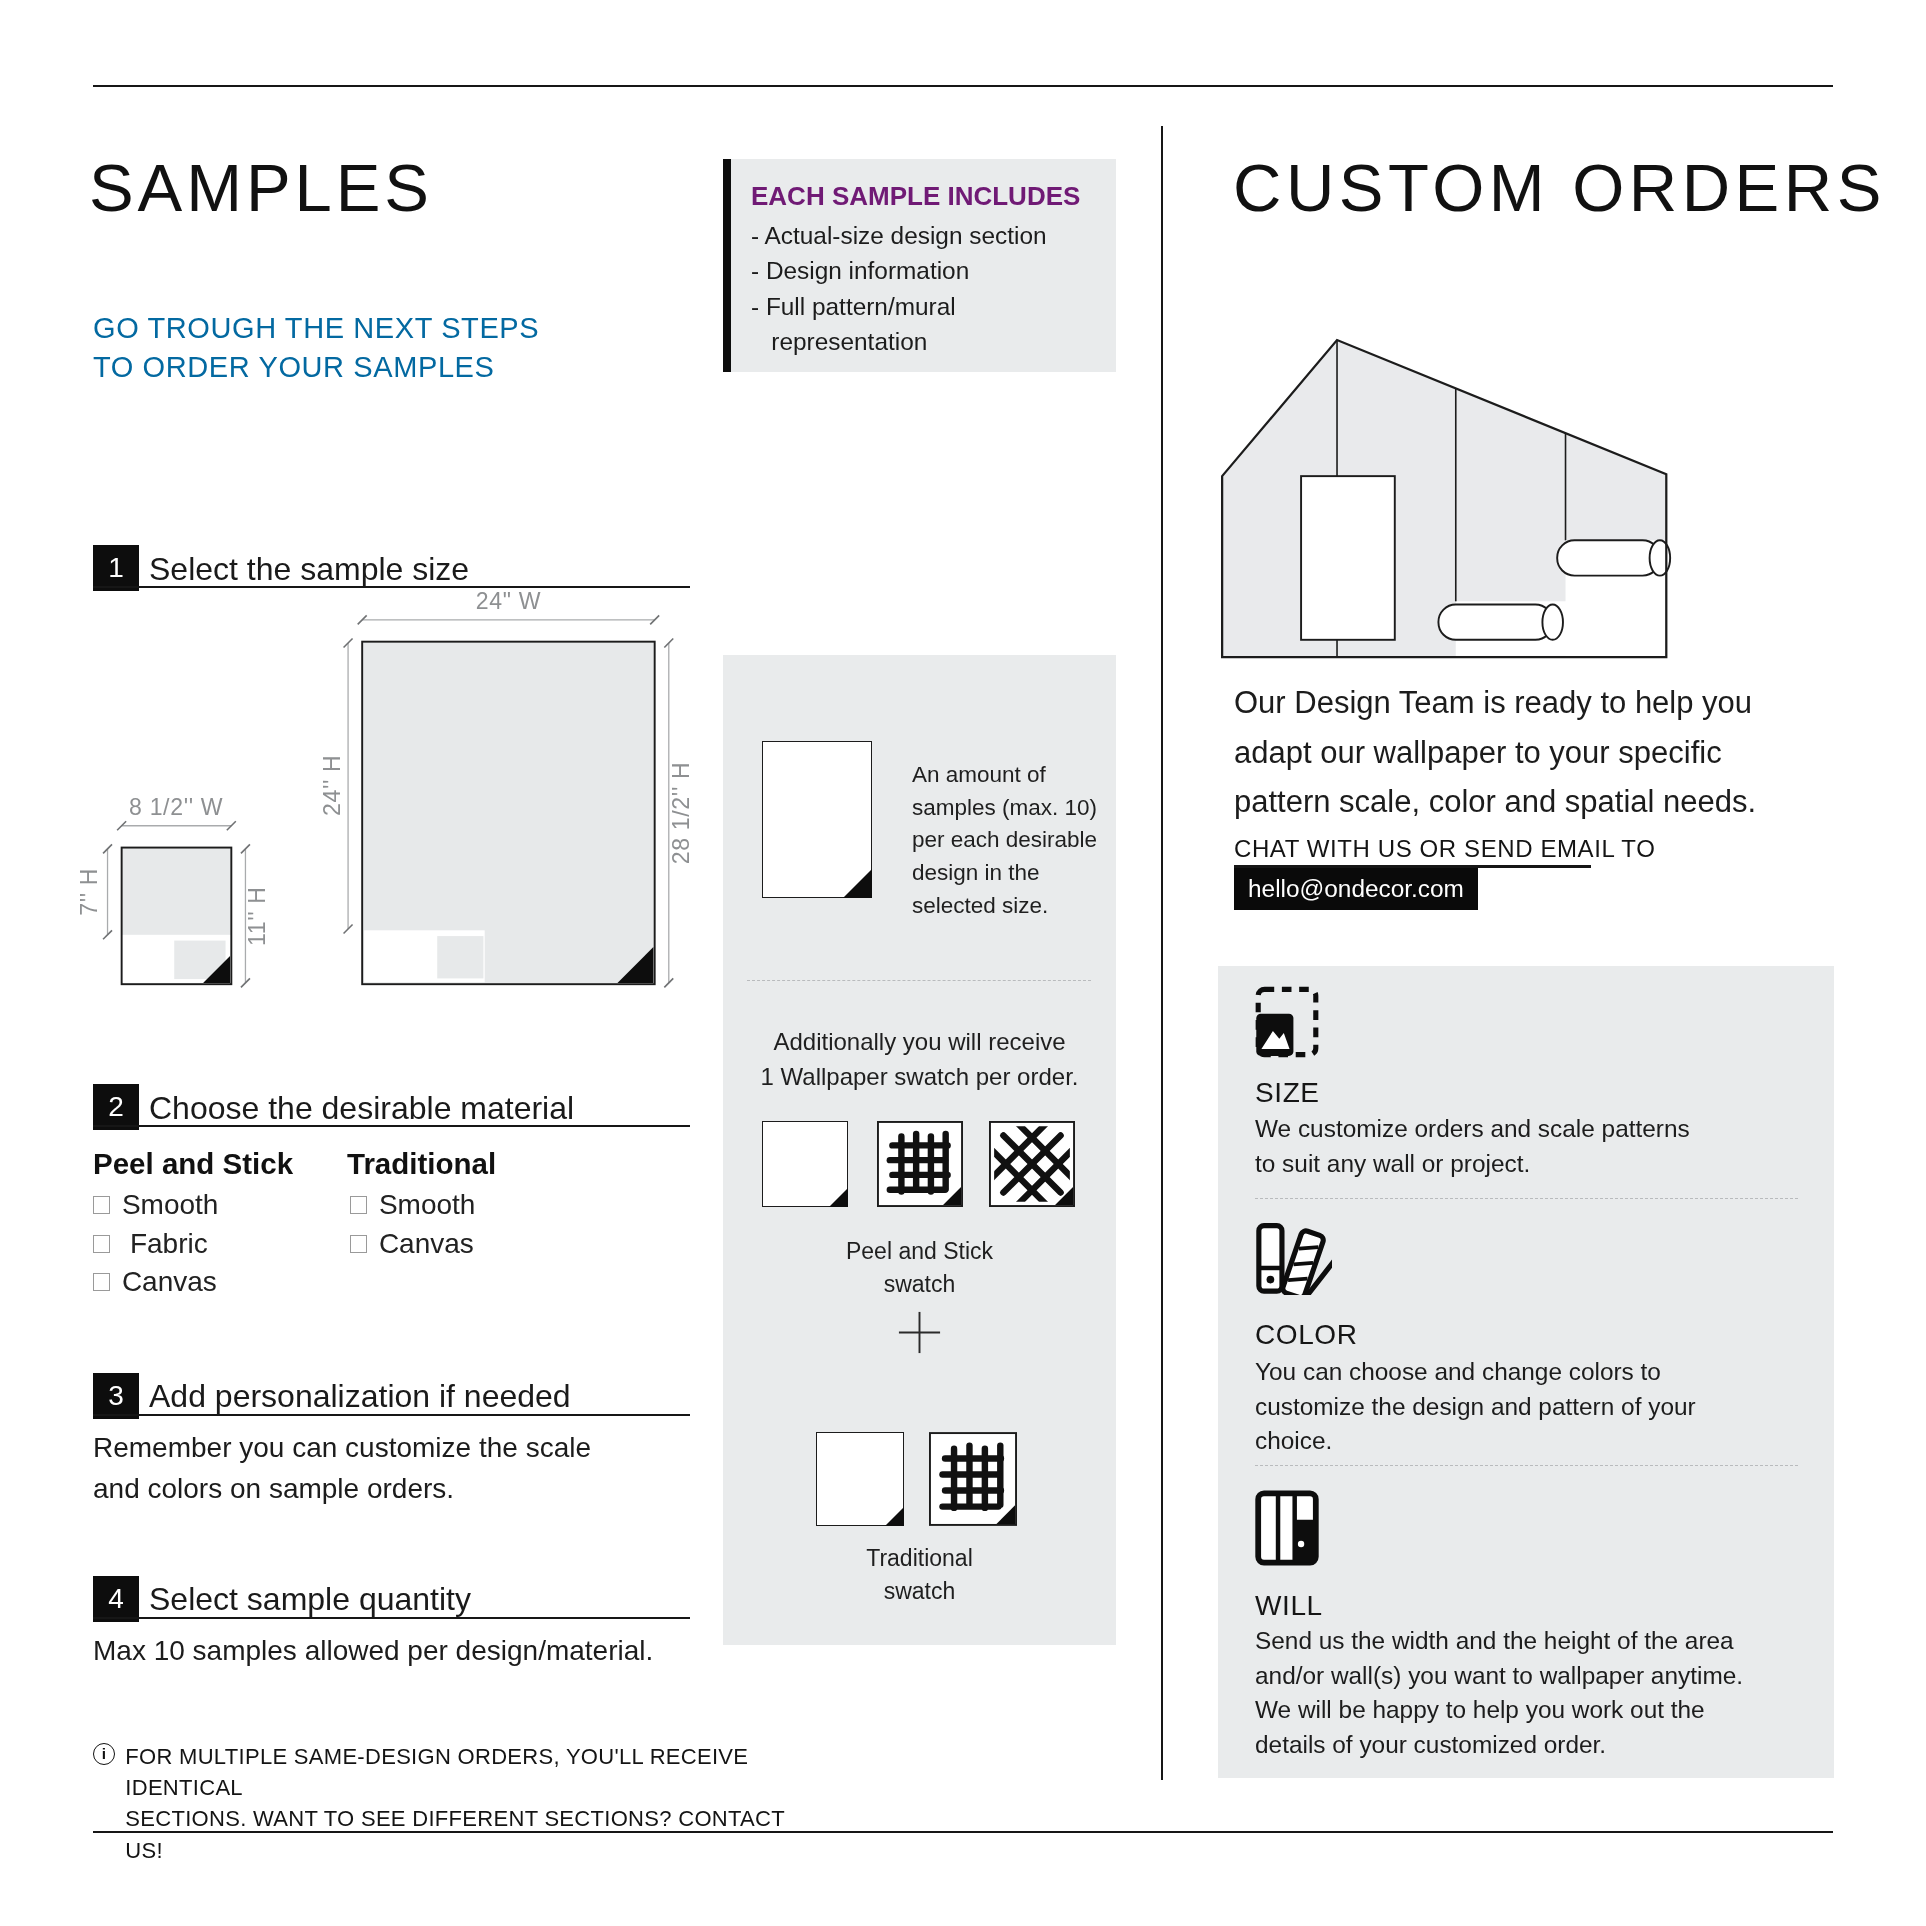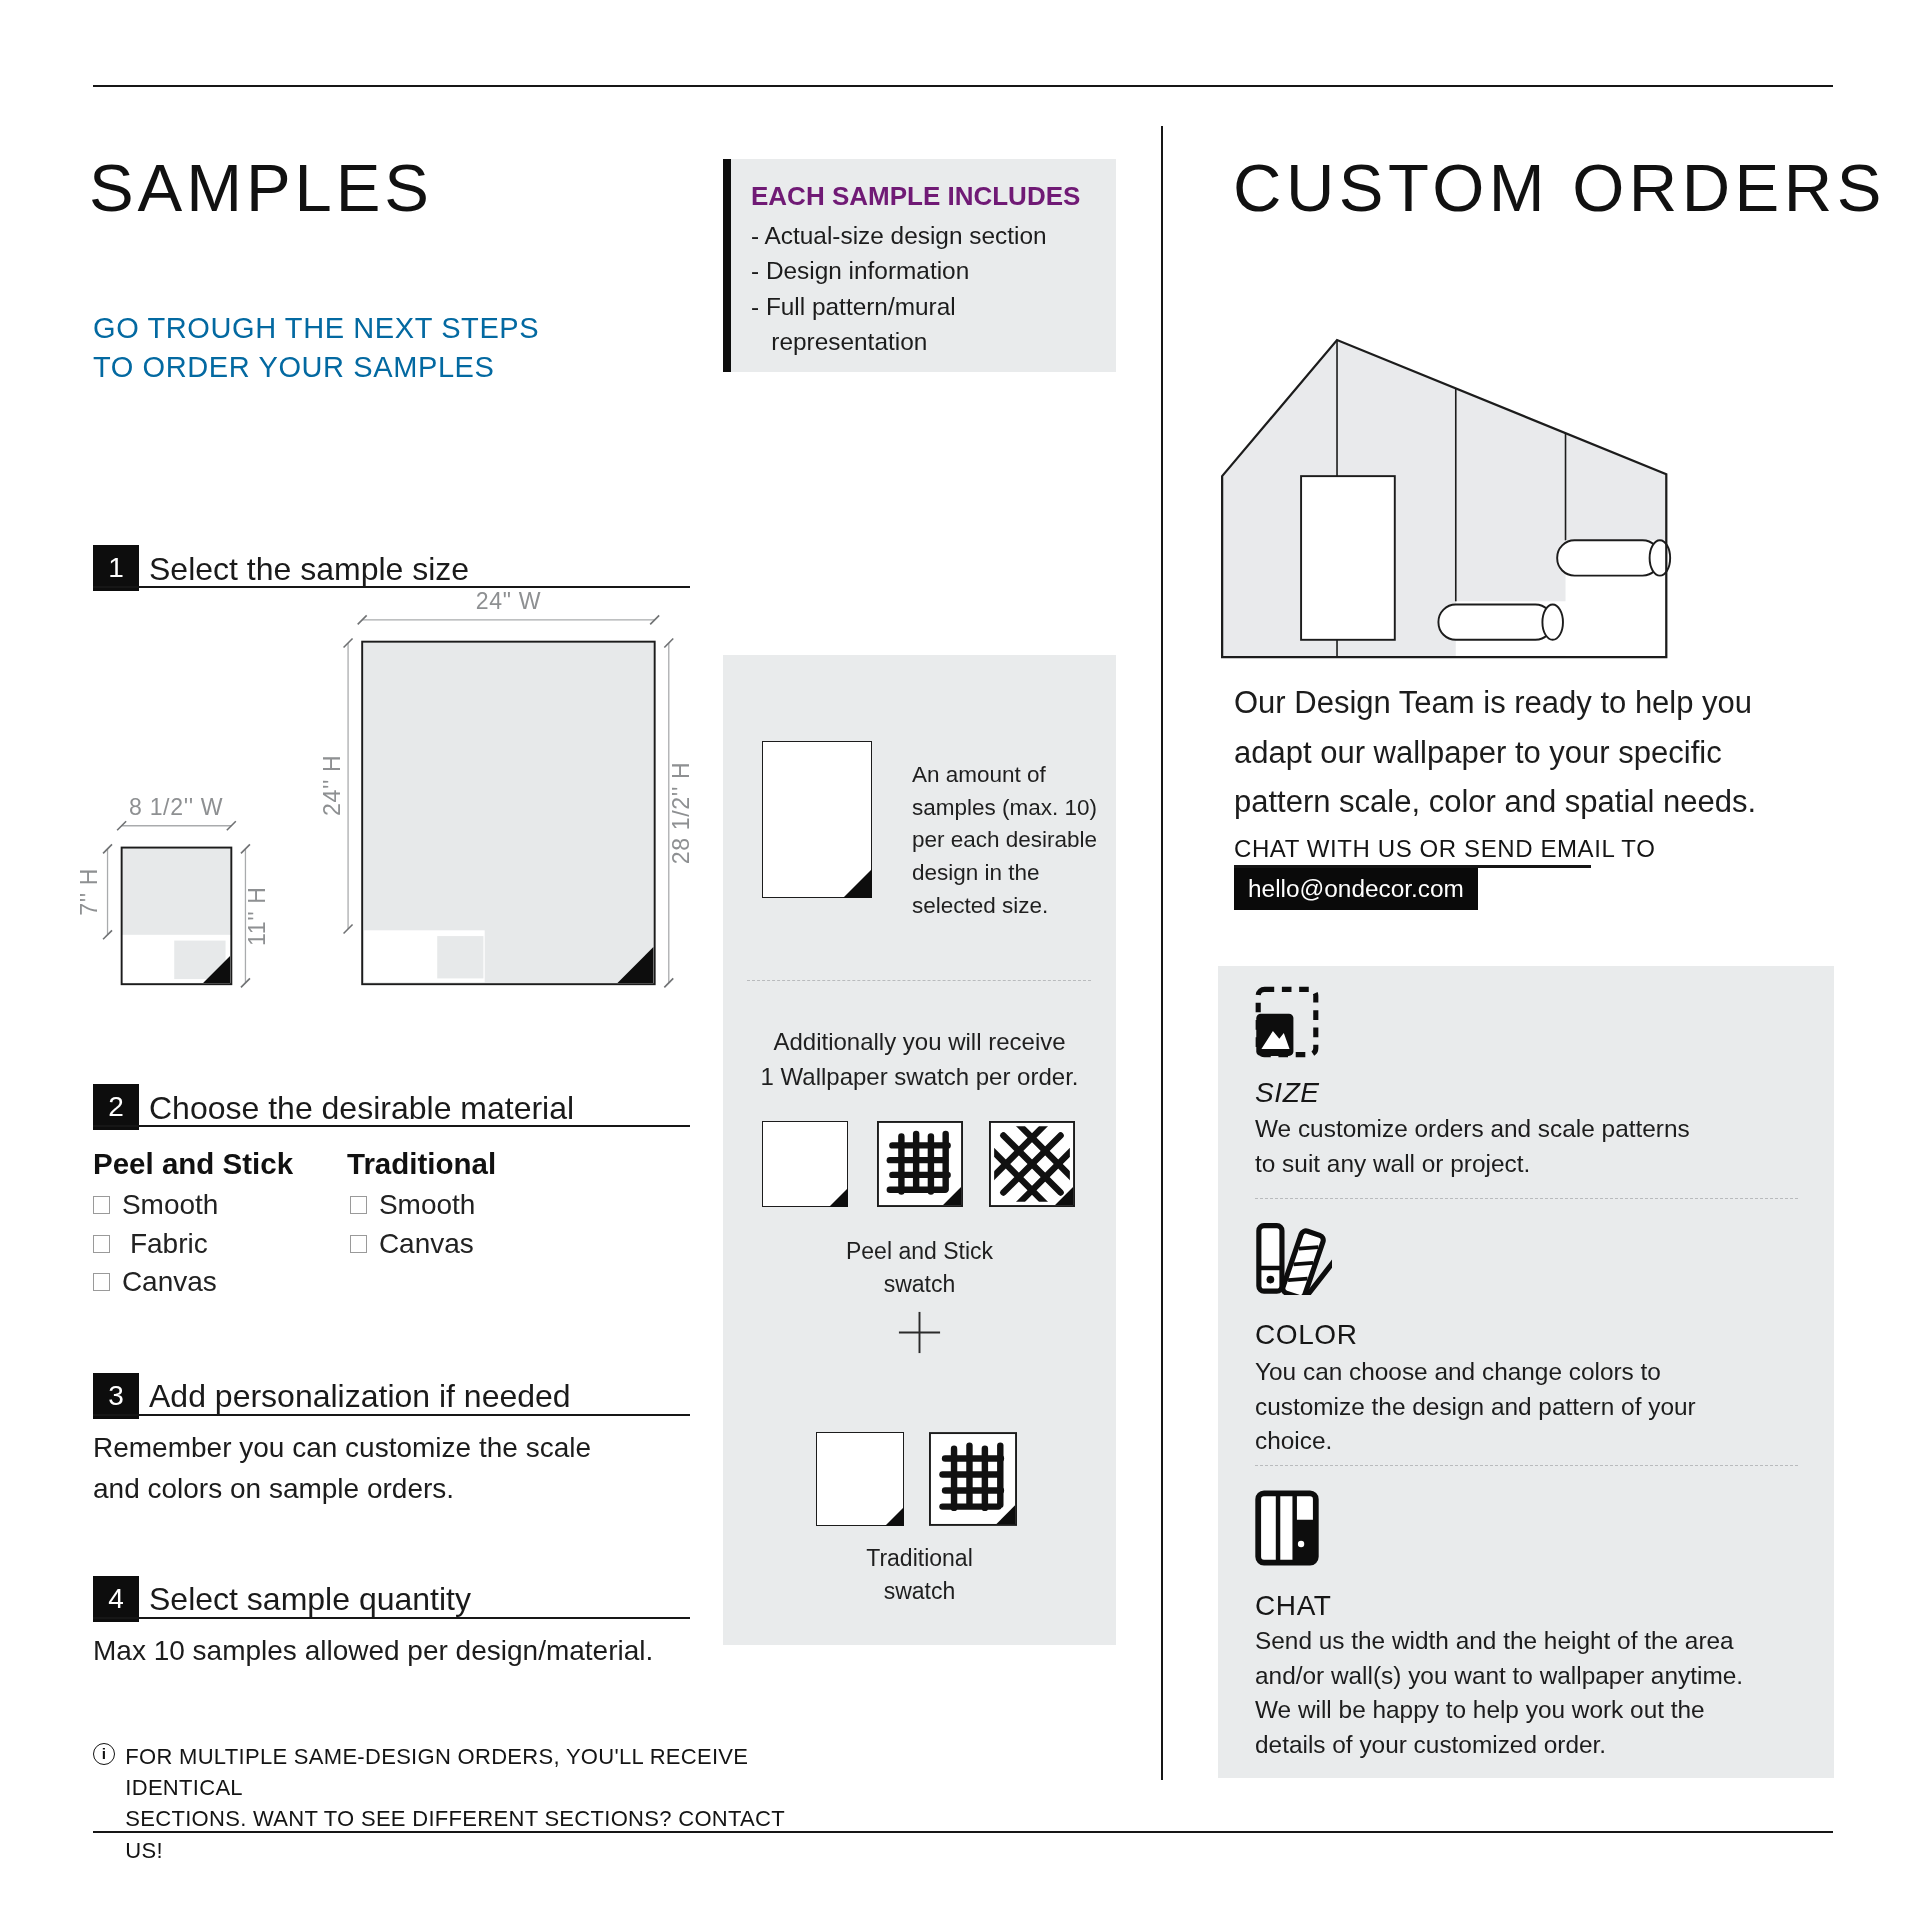--- a/index.html
+++ b/index.html
@@ -268,21 +268,21 @@
     <span class="email-badge">hello@ondecor.com</span>
   </div>
 
   <div class="abs panel" style="left:1218px; top:966px; width:616px; height:812px;"></div>
 
   <svg class="abs" style="left:1255px; top:986px;" width="64" height="72" viewBox="0 0 100 112">
     <rect x="5" y="5" width="90" height="102" rx="10" fill="none" stroke="#0d0d0d" stroke-width="8" stroke-dasharray="15 12"></rect>
     <rect x="2" y="43" width="58" height="66" rx="7" fill="#0d0d0d"></rect>
     <path d="M10 98 L28 70 L38 82 L45 73 L54 98 Z" fill="#ffffff"></path>
   </svg>
-  <div class="abs sec-title" style="left:1255px; top:1077px;font-style:italic;">SIZE</div>
+  <div class="abs sec-title" style="left:1255px; top:1077px;">SIZE</div>
   <div class="abs sec-body pre" style="left:1255px; top:1112px; width:565px;">We customize orders and scale patterns
 to suit any wall or project.</div>
   <div class="dashed" style="left:1255px; top:1198px; width:543px;"></div>
 
   <svg class="abs" style="left:1255px; top:1223px;" width="77" height="72" viewBox="0 0 120 112">
     <defs>
         <clipPath id="cclip">
           <rect x="0" y="0" width="120" height="112"></rect>
         </clipPath>
       </defs>
@@ -309,20 +309,20 @@
 choice.</div>
   <div class="dashed" style="left:1255px; top:1465px; width:543px;"></div>
 
   <svg class="abs" style="left:1255px; top:1490px;" width="64" height="76" viewBox="0 0 100 118">
     <rect x="5" y="5" width="90" height="108" rx="9" fill="#ffffff" stroke="#0d0d0d" stroke-width="9"></rect>
     <line x1="36" y1="6" x2="36" y2="112" stroke="#0d0d0d" stroke-width="7"></line>
     <line x1="62" y1="6" x2="62" y2="112" stroke="#0d0d0d" stroke-width="7"></line>
     <path d="M62 46 H95 V104 Q95 113 86 113 H62 Z" fill="#0d0d0d"></path>
     <circle cx="72" cy="84" r="5" fill="#ffffff"></circle>
   </svg>
-  <div class="abs sec-title" style="left:1255px; top:1590px;">CHAT</div>
+  <div class="abs sec-title" style="left:1255px; top:1590px;">WILL</div>
   <div class="abs sec-body pre" style="left:1255px; top:1624px; width:571px;">Send us the width and the height of the area
 and/or wall(s) you want to wallpaper anytime.
 We will be happy to help you work out the
 details of your customized order.</div>
 
 </div>
 
 
 </body></html>

